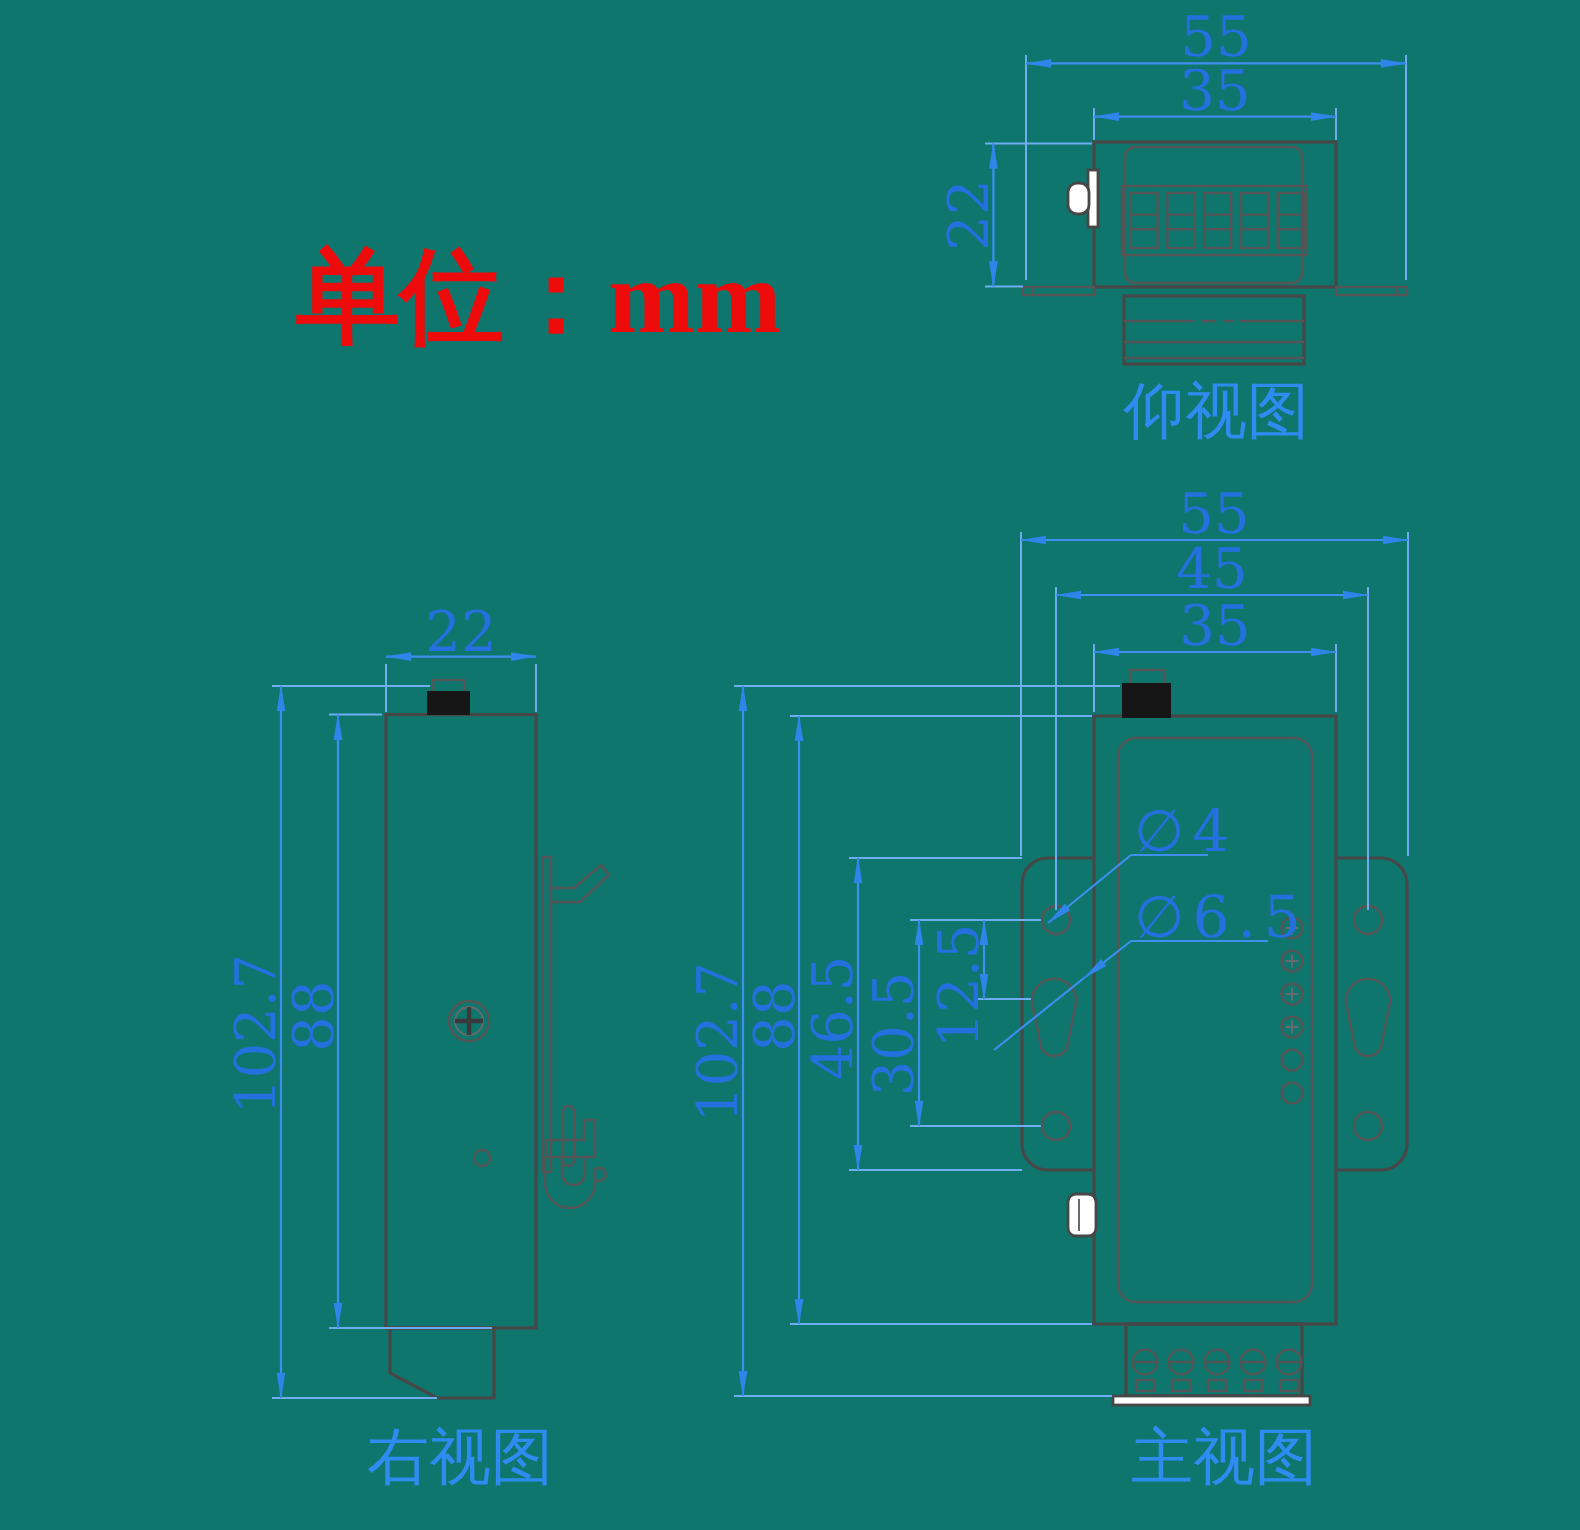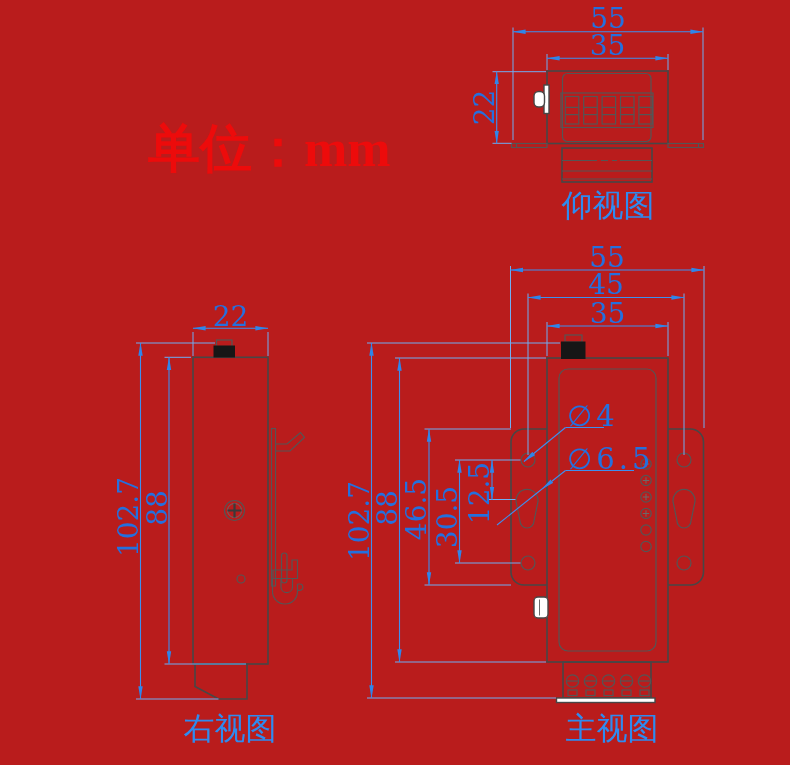--- a/index.html
+++ b/index.html
@@ -1,16 +1,16 @@
 <!DOCTYPE html>
 <html><head>
 <meta charset="utf-8">
 <style>
   html,body{margin:0;padding:0;background:#ffffff;}
-  .stage{position:relative;width:790px;height:765px;background:#b91c1c;overflow:hidden;
+  .stage{position:relative;width:790px;height:765px;background:#0f766e;overflow:hidden;
          font-family:"Liberation Sans", sans-serif;}
   svg{display:block;}
   
   .ol  {stroke:#474747;stroke-width:1.6;fill:none;}
   .ol2 {stroke:#555555;stroke-width:1.2;fill:none;}
   .olw {stroke:#474747;stroke-width:1.4;fill:#ffffff;}
   .blk {fill:#161616;stroke:#161616;stroke-width:1;}
   .thin{stroke:#6a6a6a;stroke-width:1;fill:none;}
   
   .dim {stroke:#3E8FEF;stroke-width:1.1;fill:none;}

